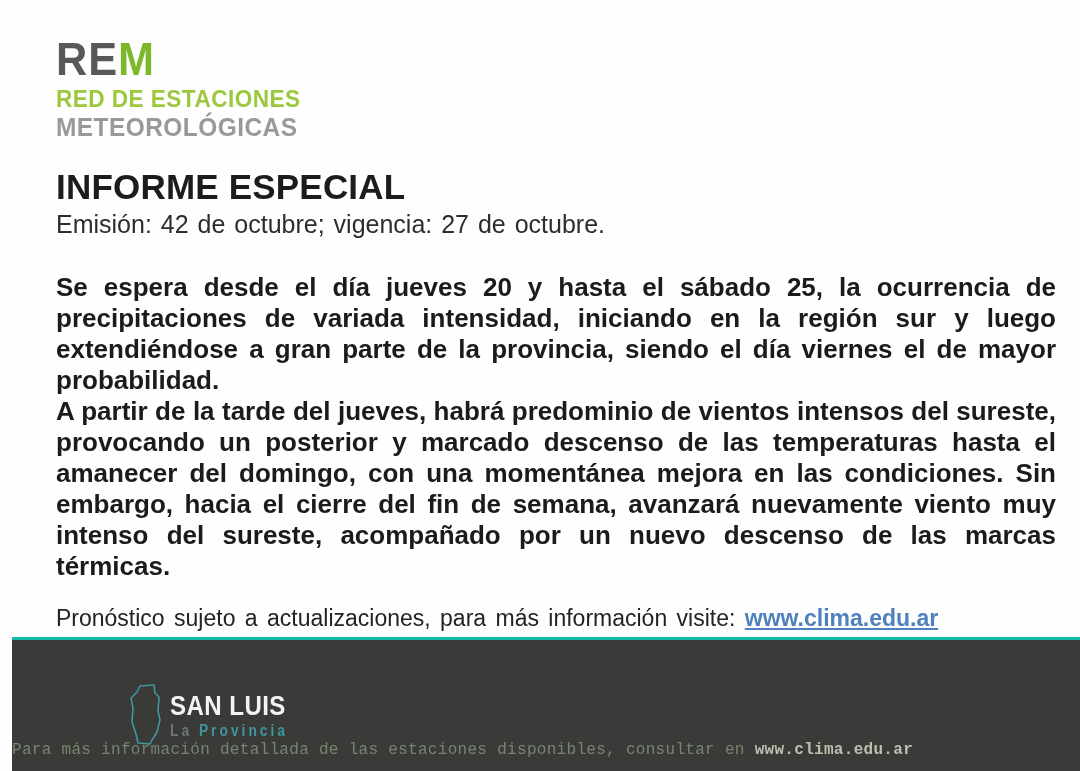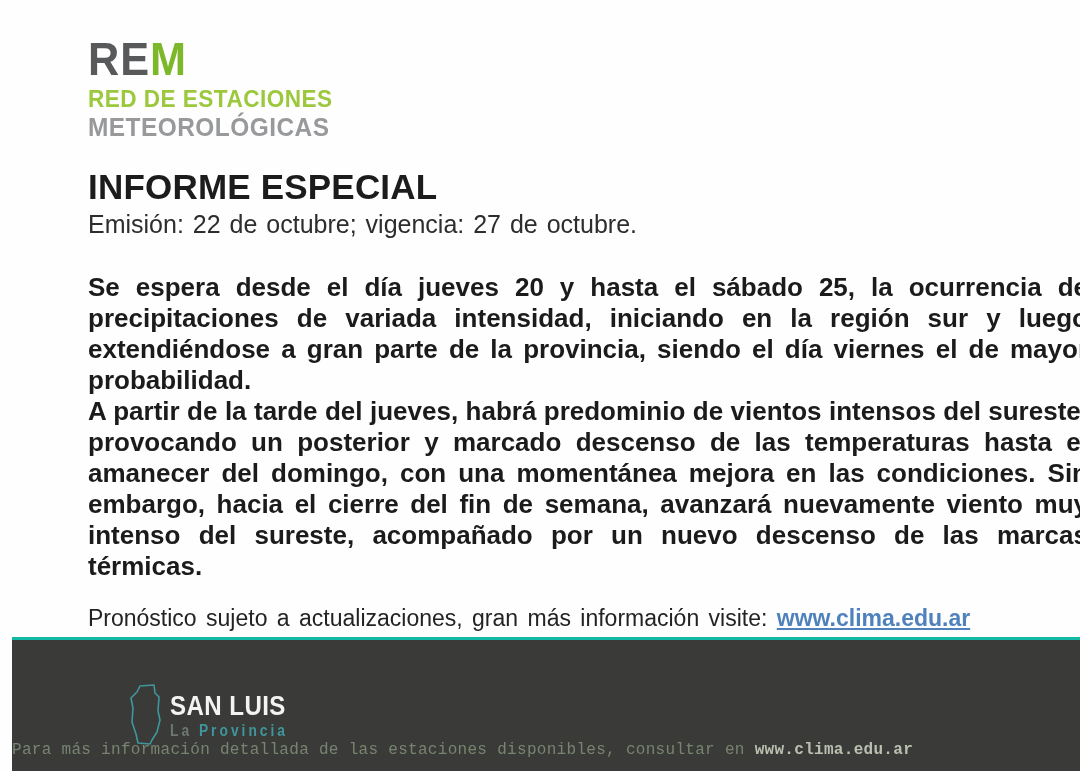--- a/index.html
+++ b/index.html
@@ -9,22 +9,21 @@
   .page {
     position: relative;
     width: 1080px;
     height: 771px;
     margin: 0 auto;
     background: #fefefe;
     overflow: hidden;
   }
 
   .content {
-    padding: 36px 40px 0 40px;
-    margin-left: 48px;
+    padding: 36px 40px 0 56px;
   }
 
   
   .rem-logo { line-height: 1; transform-origin: left top; transform: scaleX(0.94); }
   .rem-acronym {
     font-size: 46px;
     font-weight: bold;
     letter-spacing: 1px;
     line-height: 1.0;
   }
@@ -145,29 +144,29 @@
 
     <div class="rem-logo">
       <div class="rem-acronym">
         <span class="prefix">RE</span><span class="suffix">M</span>
       </div>
       <div class="rem-line1">RED DE ESTACIONES</div>
       <div class="rem-line2">METEOROLÓGICAS</div>
     </div>
 
     <h1 class="report-title">INFORME ESPECIAL</h1>
-    <div class="report-meta">Emisión: 22 de octubre; vigencia: 27 de octubre.</div>
+    <div class="report-meta">Emisión: 42 de octubre; vigencia: 27 de octubre.</div>
 
     <div class="report-body">
       <p>Se espera desde el día jueves 20 y hasta el sábado 25, la ocurrencia de precipitaciones de variada intensidad, iniciando en la región sur y luego extendiéndose a gran parte de la provincia, siendo el día viernes el de mayor probabilidad.</p>
       <p>A partir de la tarde del jueves, habrá predominio de vientos intensos del sureste, provocando un posterior y marcado descenso de las temperaturas hasta el amanecer del domingo, con una momentánea mejora en las condiciones. Sin embargo, hacia el cierre del fin de semana, avanzará nuevamente viento muy intenso del sureste, acompañado por un nuevo descenso de las marcas térmicas.</p>
     </div>
 
     <div class="update-note">
-      <span>Pronóstico sujeto a actualizaciones,  gran más información visite: </span><a href="#">www.clima.edu.ar</a>
+      <span>Pronóstico sujeto a actualizaciones,  para más información visite: </span><a href="#">www.clima.edu.ar</a>
     </div>
 
   </div>
 
   <div class="footer">
     <div class="san-luis-logo">
       <svg class="province-shape" viewBox="0 0 34 62" fill="none" xmlns="http://www.w3.org/2000/svg">
         <path d="M12 2 L26 1 L27 9 L31 13 L30 27 L32 36 L29 48 L24 56 L22 60 L10 59 L8 50 L4 38 L5 24 L3 14 L9 8 Z" stroke="#3f969c" stroke-width="1.6" stroke-linejoin="round"></path>
       </svg>
       <div class="brand-text">

